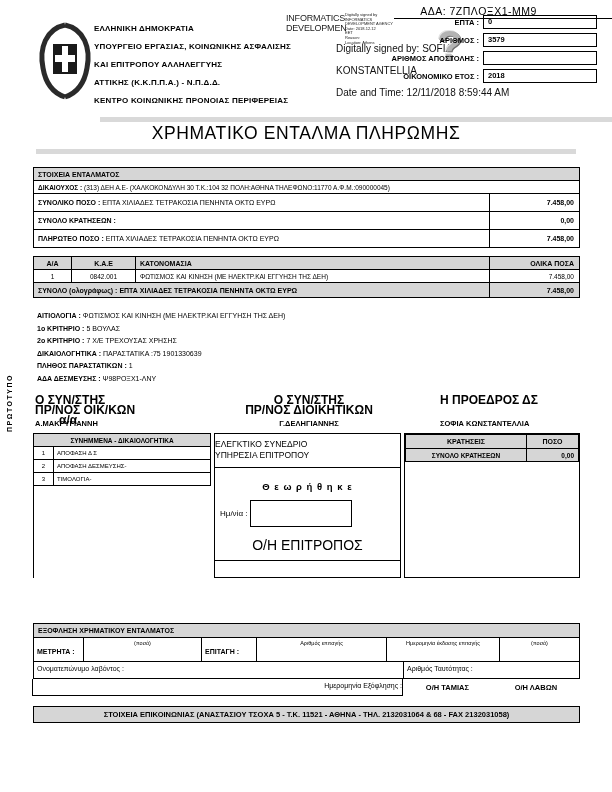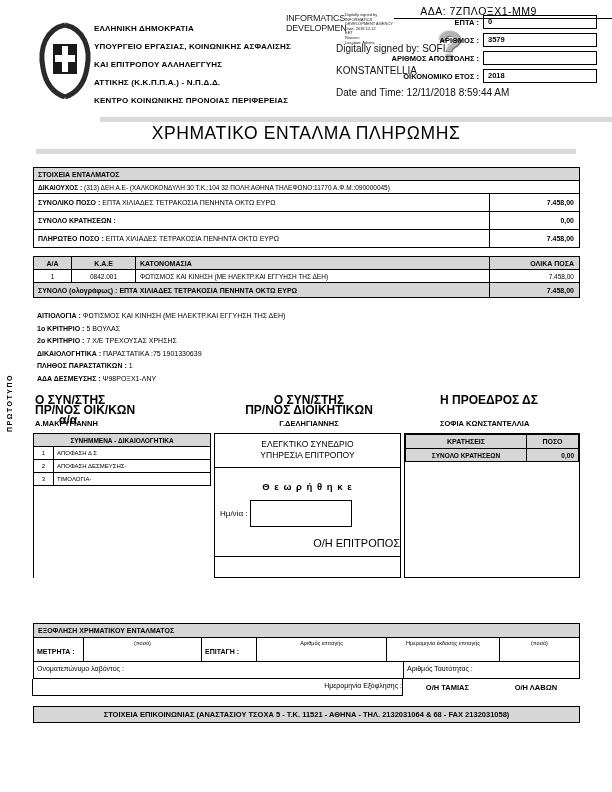--- a/index.html
+++ b/index.html
@@ -74,25 +74,25 @@
   .names .n3 { width:176px; padding-left:36px; }
 
   .threepanel { display:flex; margin-top:5px; height:145px; }
   .col1 { width:178px; position:relative; }
   .col1 .vline { position:absolute; left:0; top:52px; bottom:0; width:1px; background:#000; }
   .att .hd td { height:13px; font-size:6.5px; font-weight:bold; text-align:center; padding:1px 2px; }
   .att .rw td { height:13px; font-size:6px; padding:1px 3px; }
   .att .num { width:20px; text-align:center; }
 
   .col2 { width:187px; margin-left:3px; border:1px solid #000; display:flex; flex-direction:column; }
-  .audit-head { text-align:center; font-size:8.5px; line-height:11px; padding:5px 0 6px; border-bottom:1px solid #000; }
+  .audit-head { font-size:8.5px; line-height:11px; padding:5px 0 6px; border-bottom:1px solid #000; }
   .approved { margin-top:13px; text-align:center; font-size:9.5px; font-weight:bold; letter-spacing:1px; }
   .daterow { display:flex; align-items:center; margin-top:8px; padding-left:5px; font-size:8px; }
   .datebox { width:102px; height:27px; border:1px solid #000; margin-left:3px; }
-  .commissioner { margin-top:10px; text-align:right; font-size:11px; }
+  .commissioner { margin-top:10px; text-align:center; font-size:14px; }
   .audit-div { border-top:1px solid #000; margin-top:7px; }
 
   .col3 { width:176px; margin-left:3px; border:1px solid #000; }
   .kr td { font-size:7px; text-align:center; padding:1px 2px; }
   .kr .hd td { height:14px; font-weight:bold; }
   .kr .rw td { height:13px; font-size:6.5px; font-weight:bold; }
   .kr .pos { width:52px; }
   .kr .val { text-align:right; padding-right:4px; }
 
   .pay { margin-top:45px; border:1px solid #000; }

